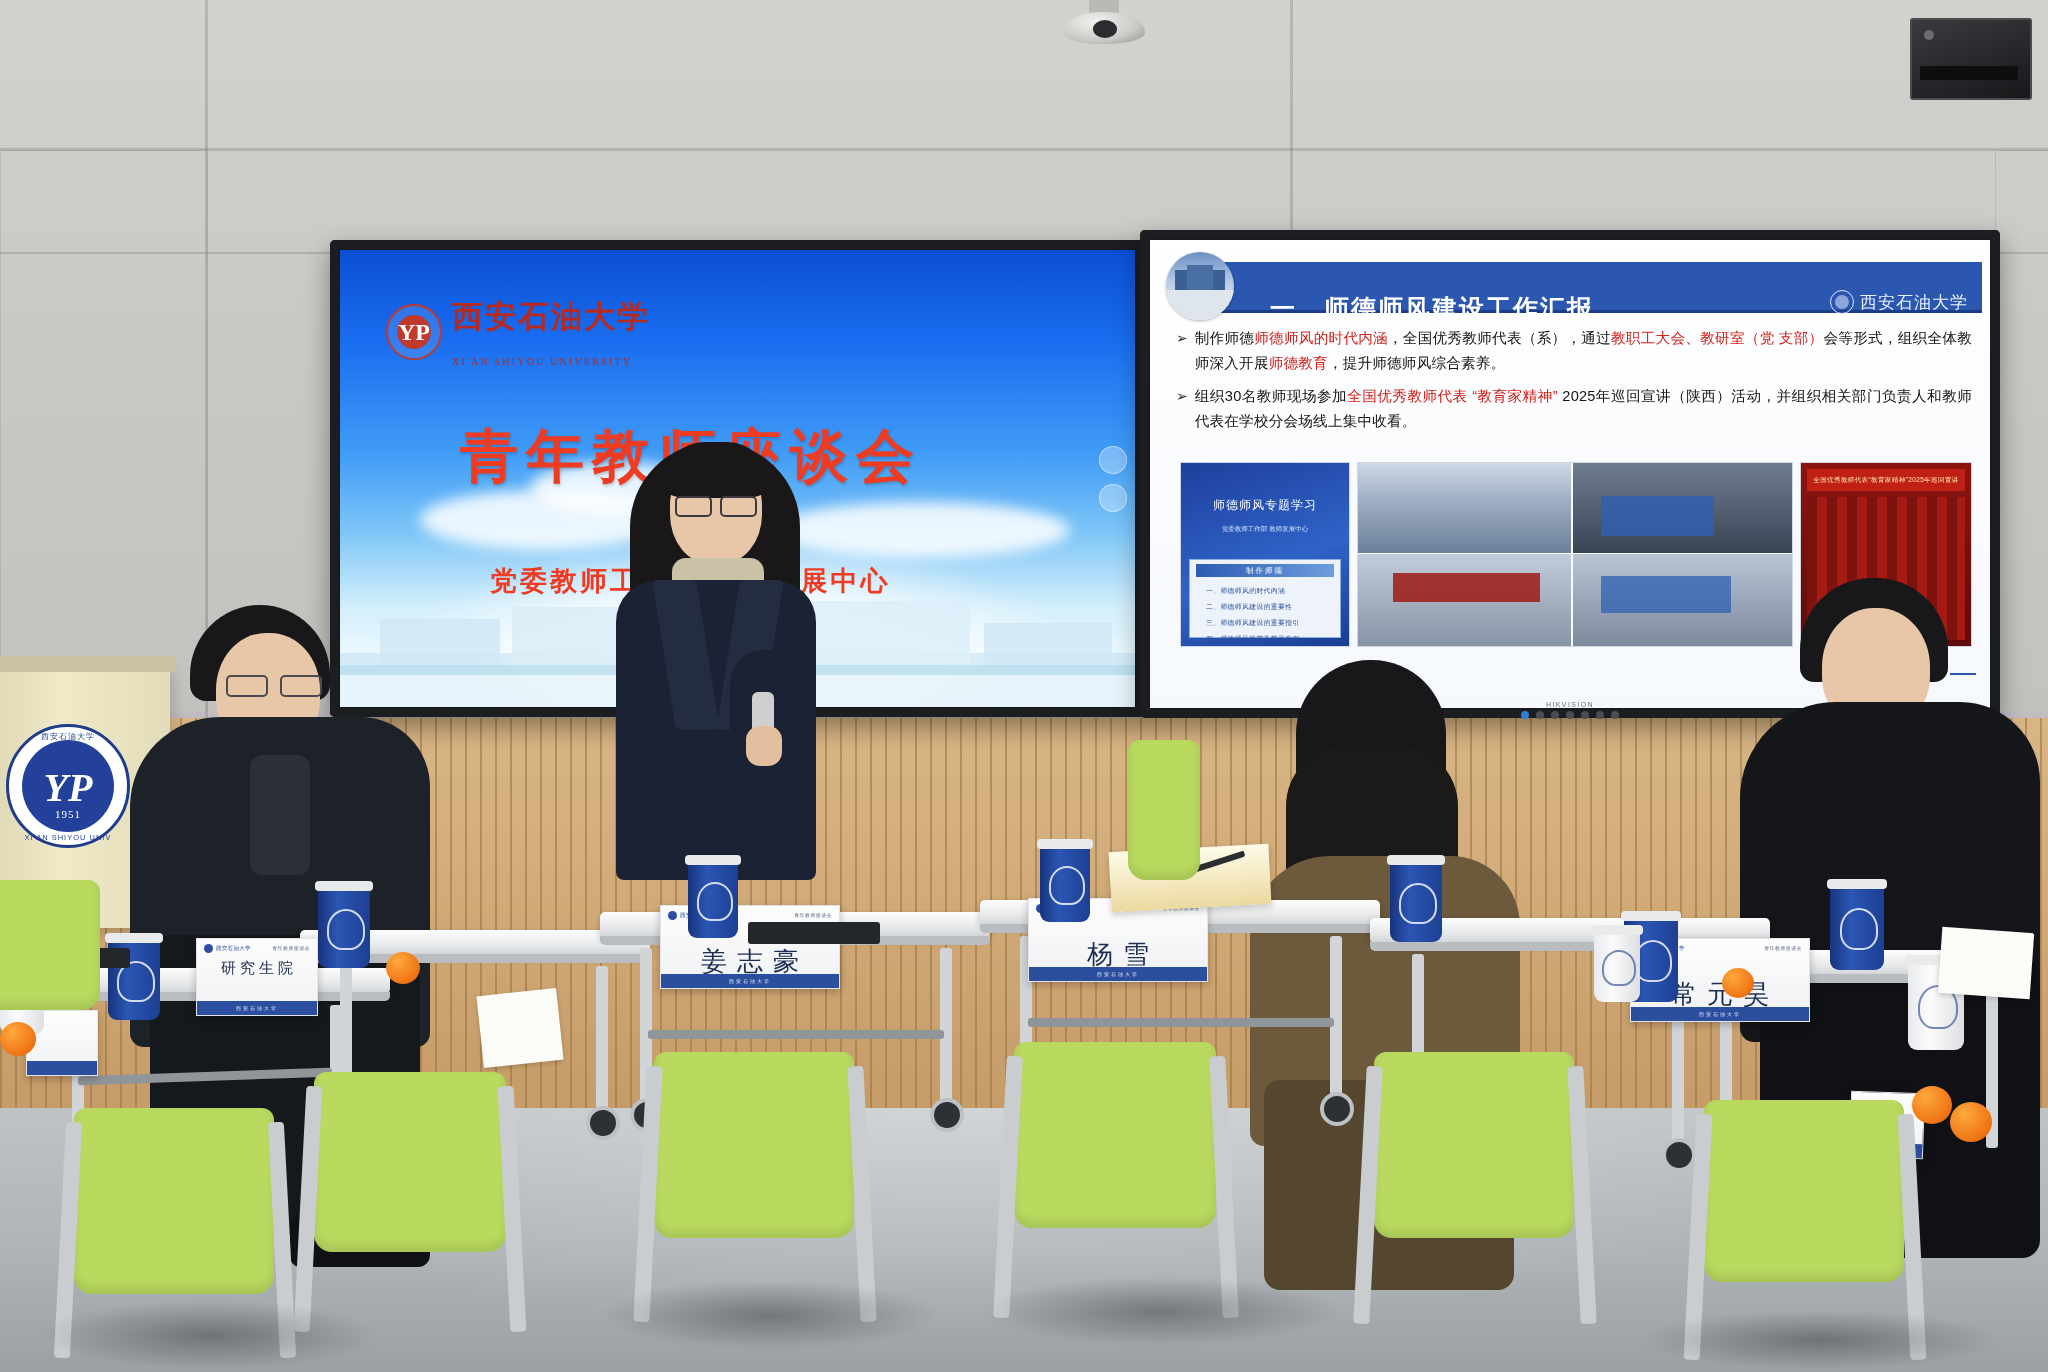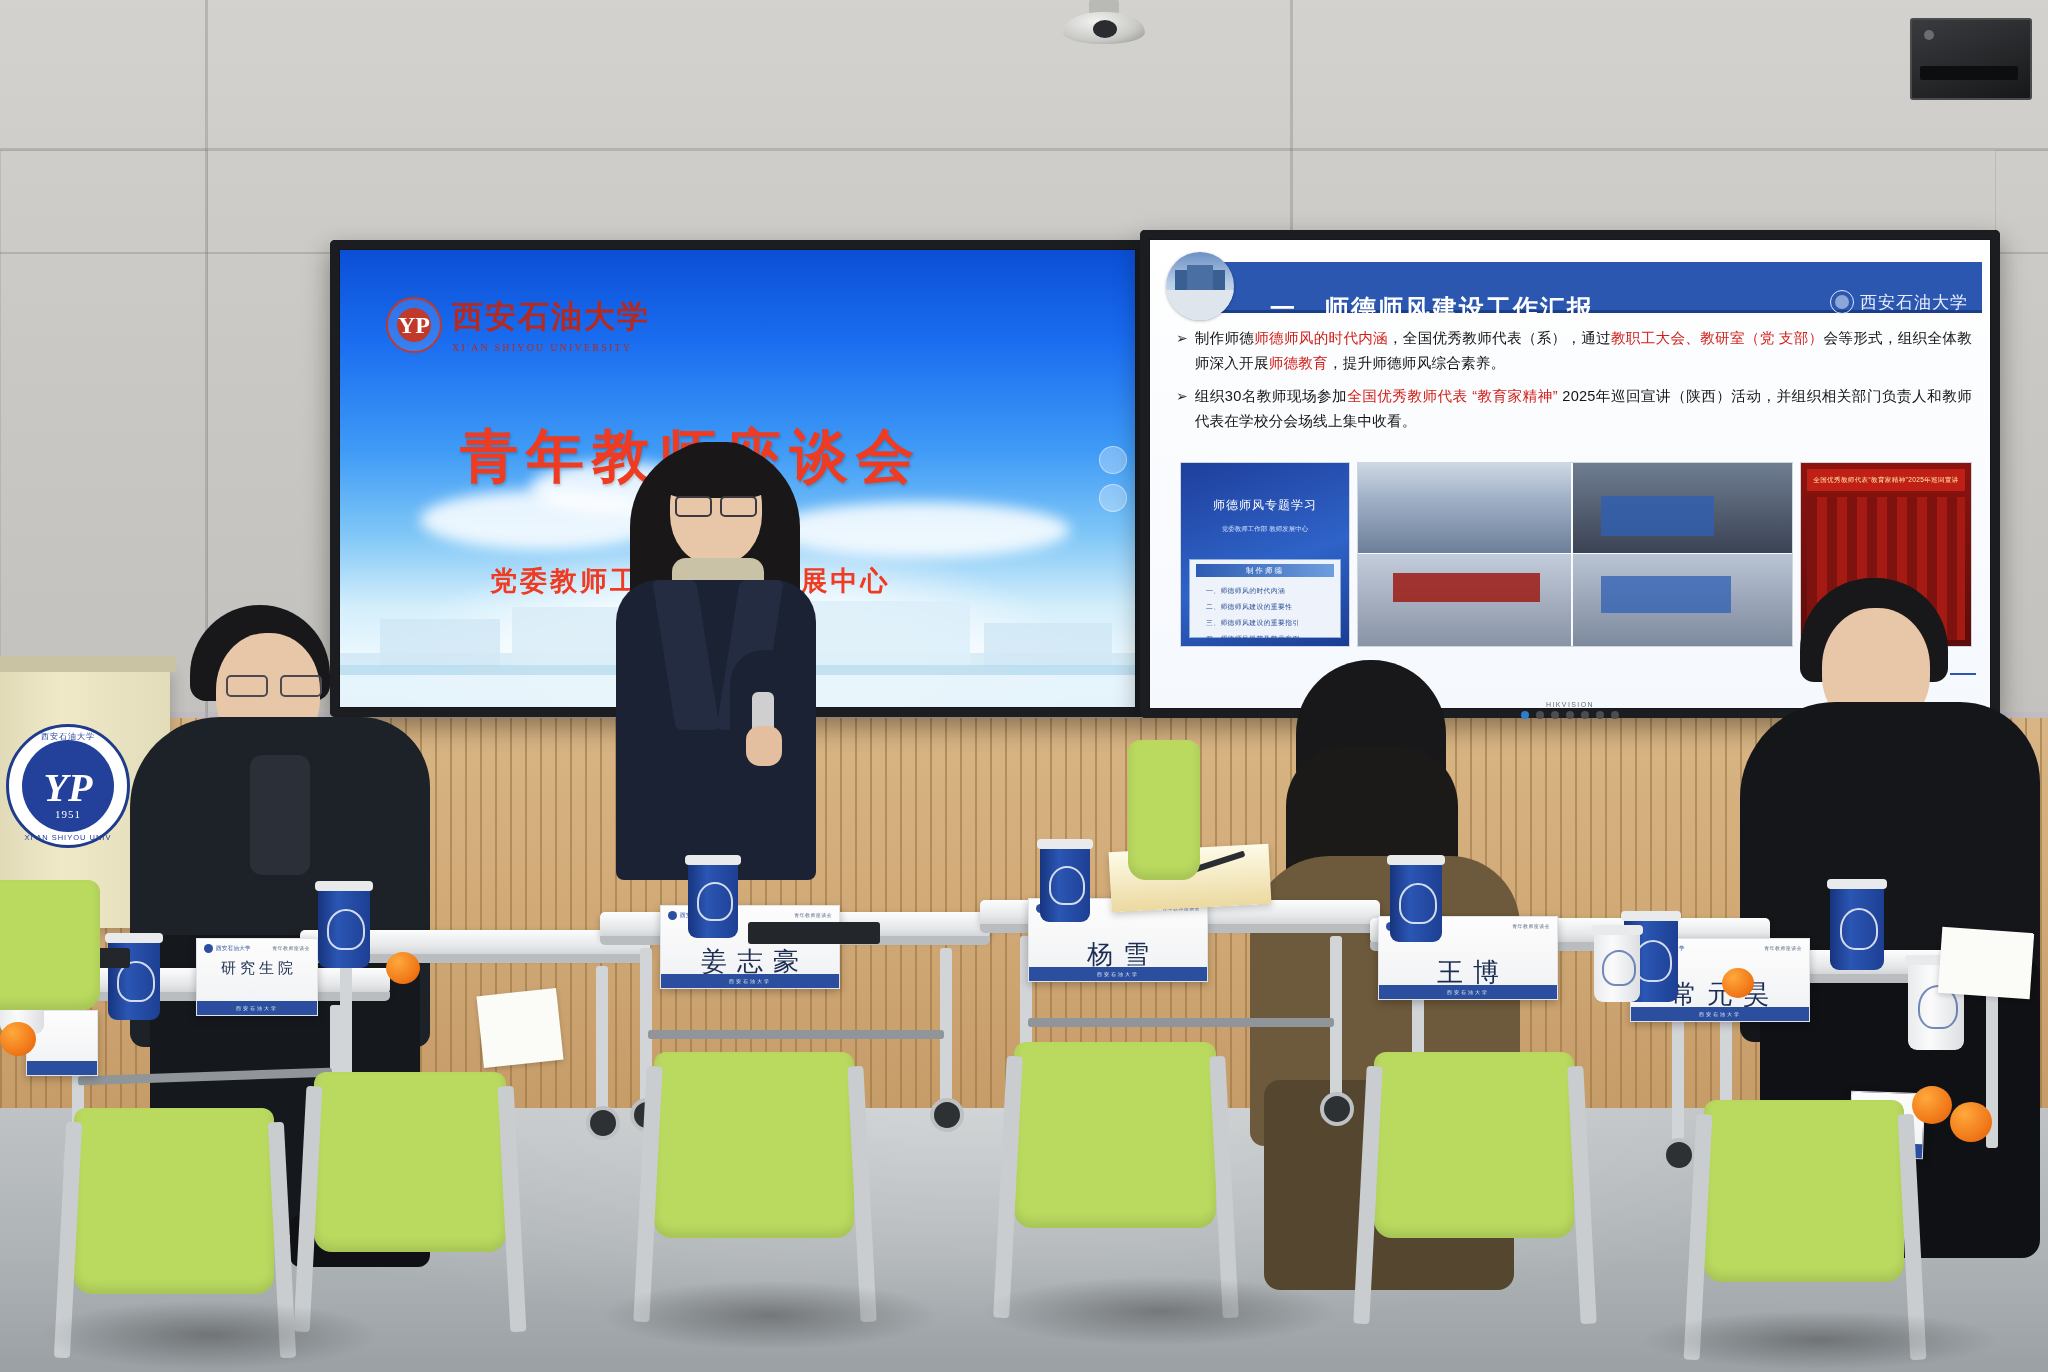--- a/index.html
+++ b/index.html
@@ -52,21 +52,21 @@
       background:
         radial-gradient(ellipse 70% 48% at 50% 92%, #ffffff 0%, rgba(255,255,255,.92) 28%, rgba(255,255,255,0) 62%),
         linear-gradient(180deg,#0b4fd6 0%,#1a6df0 20%,#3f9bf6 44%,#7ec6f7 62%,#d3eefb 78%,#f2fbff 92%, #eaf4fb 100%);}
   .cloud{position:absolute;background:rgba(255,255,255,.85);border-radius:50%;filter:blur(7px);}
   .skyline{position:absolute;left:0;bottom:0;width:100%;height:150px;opacity:.9;}
   .logo-left{position:absolute;left:46px;top:46px;display:flex;align-items:center;gap:10px;}
   .seal{width:52px;height:52px;border-radius:50%;border:2px solid #c0392b;position:relative;background:rgba(255,255,255,.12);}
   .seal .yp{position:absolute;inset:9px;border-radius:50%;background:#c0392b;color:#fff;
             font-size:24px;font-weight:bold;line-height:34px;text-align:center;font-family:"Liberation Serif",serif;}
   .uni-cn{color:#b7291c;font-size:31px;font-weight:bold;letter-spacing:2px;font-family:"DejaVu Serif",serif;}
-  .uni-en{color:#b7291c;font-size:10px;letter-spacing:2.2px;margin-top:4px;font-family:"Liberation Serif",serif;}
+  .uni-en{color:#b7291c;font-size:10px;letter-spacing:2.2px;margin-top:18px;font-family:"Liberation Serif",serif;}
   .slide-title-left{position:absolute;left:120px;top:168px;color:#ee3b22;font-size:58px;font-weight:bold;
         letter-spacing:8px;text-shadow:1px 2px 3px rgba(0,0,0,.18);font-family:"DejaVu Sans",sans-serif;}
   .slide-sub-left{position:absolute;left:150px;top:313px;color:#ee3b22;font-size:27px;font-weight:bold;letter-spacing:3px;}
   .scr-ctl{position:absolute;right:8px;width:26px;height:26px;border-radius:50%;
            background:rgba(255,255,255,.30);border:1px solid rgba(255,255,255,.45);}
 
   
   #disp-right{left:1140px;top:230px;width:860px;height:488px;}
   #scr-right{left:10px;top:10px;width:840px;height:468px;}
   .slide-right{position:absolute;inset:0;background:linear-gradient(180deg,#ffffff,#f5f8fd);}
@@ -500,31 +500,20 @@
         <span class="c"></span>
         <span class="t">西安石油大学</span>
       </div>
     <div class="dept">青年教师座谈会</div>
     <div class="name">杨雪</div>
     <div class="foot">
         <span>西安石油大学</span>
       </div>
   </div>
 
-  <div class="plate" style="left:1378px;top:916px;width:178px;height:82px;">
-    <div class="logo">
-        <span class="c"></span>
-        <span class="t">西安石油大学</span>
-      </div>
-    <div class="dept">青年教师座谈会</div>
-    <div class="name">王博</div>
-    <div class="foot">
-        <span>西安石油大学</span>
-      </div>
-  </div>
 
   <div class="plate" style="left:1630px;top:938px;width:178px;height:82px;">
     <div class="logo">
         <span class="c"></span>
         <span class="t">西安石油大学</span>
       </div>
     <div class="dept">青年教师座谈会</div>
     <div class="name">常元昊</div>
     <div class="foot">
         <span>西安石油大学</span>

